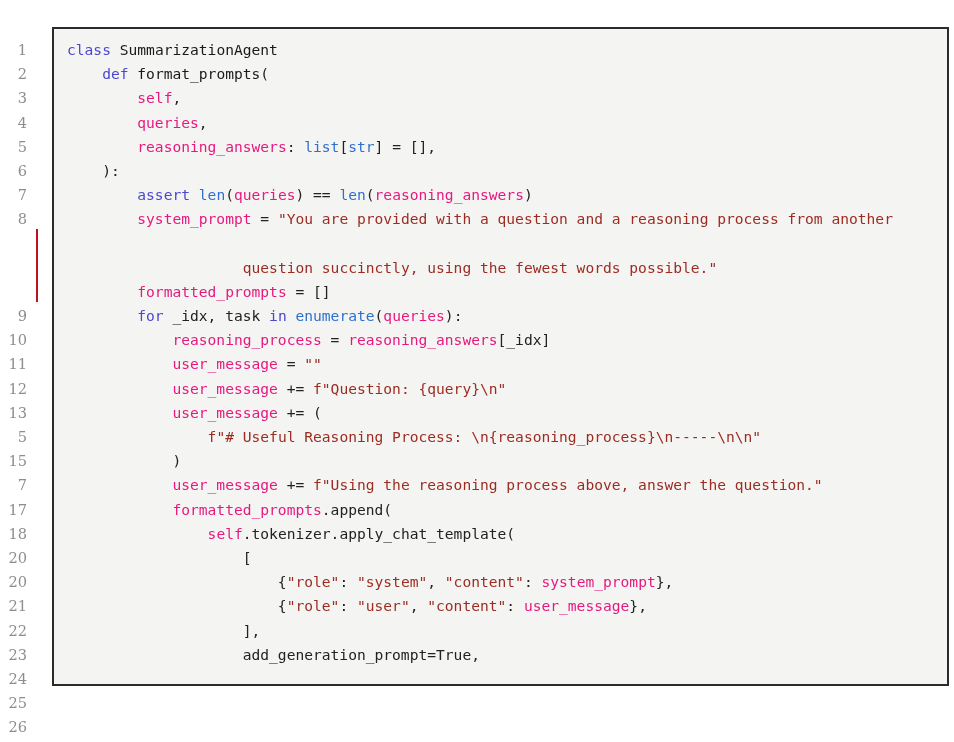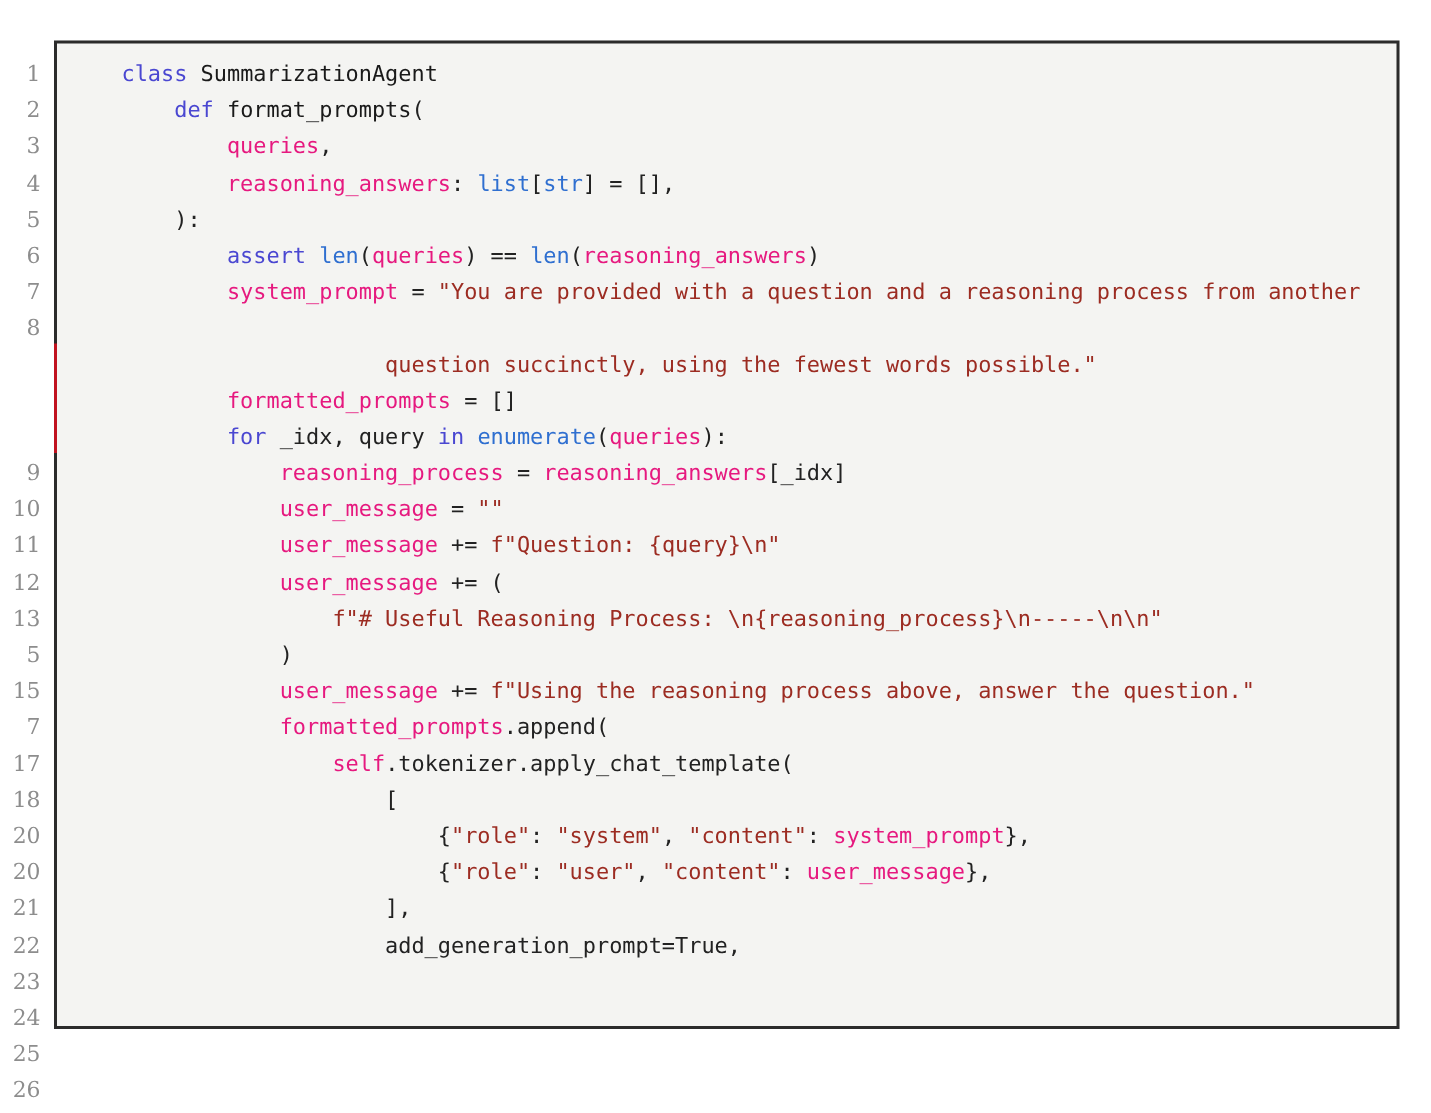--- a/index.html
+++ b/index.html
@@ -20,29 +20,28 @@
     top: 0px;
     width: 954px;
     height: 742px;
     background: #ffffff;
     box-sizing: border-box;
   }
 
   
   .code-frame {
     position: absolute;
-    left: 36px;
+    left: 52px;
     top: 27px;
     width: 897px;
     height: 659px;
     border: 2px solid #2b2b2b;
     background: #f4f4f2;
     box-sizing: border-box;
     overflow: hidden;
-    padding-left: 30px;
   }
 
   .code-rows {
     position: relative;
     padding: 9px 0 9px 0;
   }
 
   .row {
     position: relative;
     height: 24.2px;
@@ -138,38 +137,39 @@
 
   <div class="wrap-marker" style="top:229px; height:73px;"></div>
 
   <div class="code-frame">
     <div class="code-rows">
 
       <div class="row"><span class="code-text"><span class="kw">class</span><span class="pun"> </span><span class="cls">SummarizationAgent</span></span></div>
 
       <div class="row"><span class="code-text"><span class="pun">    </span><span class="kw">def</span><span class="pun"> </span><span class="cls">format_prompts</span><span class="pun">(</span></span></div>
 
+      <div class="row"><span class="code-text"><span class="pun">        </span><span class="var">self</span><span class="pun">,</span></span></div>
 
       <div class="row"><span class="code-text"><span class="pun">        </span><span class="var">queries</span><span class="pun">,</span></span></div>
 
       <div class="row"><span class="code-text"><span class="pun">        </span><span class="var">reasoning_answers</span><span class="pun">: </span><span class="bi">list</span><span class="pun">[</span><span class="bi">str</span><span class="pun">] = [],</span></span></div>
 
       <div class="row"><span class="code-text"><span class="pun">    ):</span></span></div>
 
       <div class="row"><span class="code-text"><span class="pun">        </span><span class="kw">assert</span><span class="pun"> </span><span class="bi">len</span><span class="pun">(</span><span class="var">queries</span><span class="pun">) == </span><span class="bi">len</span><span class="pun">(</span><span class="var">reasoning_answers</span><span class="pun">)</span></span></div>
 
       <div class="row"><span class="code-text"><span class="pun">        </span><span class="var">system_prompt</span><span class="pun"> = </span><span class="str">"You are provided with a question and a reasoning process from another</span></span></div>
 
       <div class="row"><span class="code-text"><span class="pun">                    </span></span></div>
 
       <div class="row"><span class="code-text"><span class="pun">                    </span><span class="str">question succinctly, using the fewest words possible."</span></span></div>
 
       <div class="row"><span class="code-text"><span class="pun">        </span><span class="var">formatted_prompts</span><span class="pun"> = []</span></span></div>
 
-      <div class="row"><span class="code-text"><span class="pun">        </span><span class="kw">for</span><span class="pun"> _idx, query </span><span class="kw">in</span><span class="pun"> </span><span class="bi">enumerate</span><span class="pun">(</span><span class="var">queries</span><span class="pun">):</span></span></div>
+      <div class="row"><span class="code-text"><span class="pun">        </span><span class="kw">for</span><span class="pun"> _idx, task </span><span class="kw">in</span><span class="pun"> </span><span class="bi">enumerate</span><span class="pun">(</span><span class="var">queries</span><span class="pun">):</span></span></div>
 
       <div class="row"><span class="code-text"><span class="pun">            </span><span class="var">reasoning_process</span><span class="pun"> = </span><span class="var">reasoning_answers</span><span class="pun">[_idx]</span></span></div>
 
       <div class="row"><span class="code-text"><span class="pun">            </span><span class="var">user_message</span><span class="pun"> = </span><span class="str">""</span></span></div>
 
       <div class="row"><span class="code-text"><span class="pun">            </span><span class="var">user_message</span><span class="pun"> += </span><span class="str">f"Question: {query}\n"</span></span></div>
 
       <div class="row"><span class="code-text"><span class="pun">            </span><span class="var">user_message</span><span class="pun"> += (</span></span></div>
 
       <div class="row"><span class="code-text"><span class="pun">                </span><span class="str">f"# Useful Reasoning Process: \n{reasoning_process}\n-----\n\n"</span></span></div>

